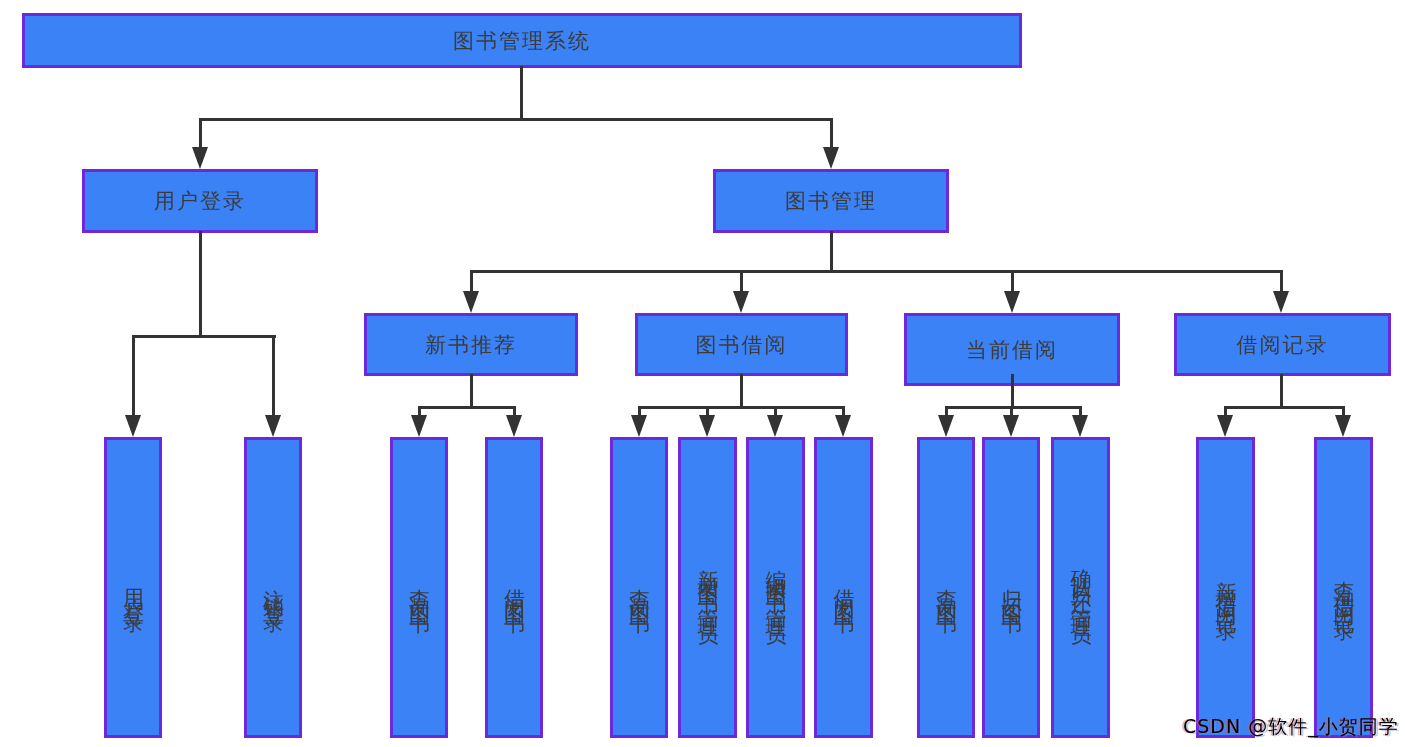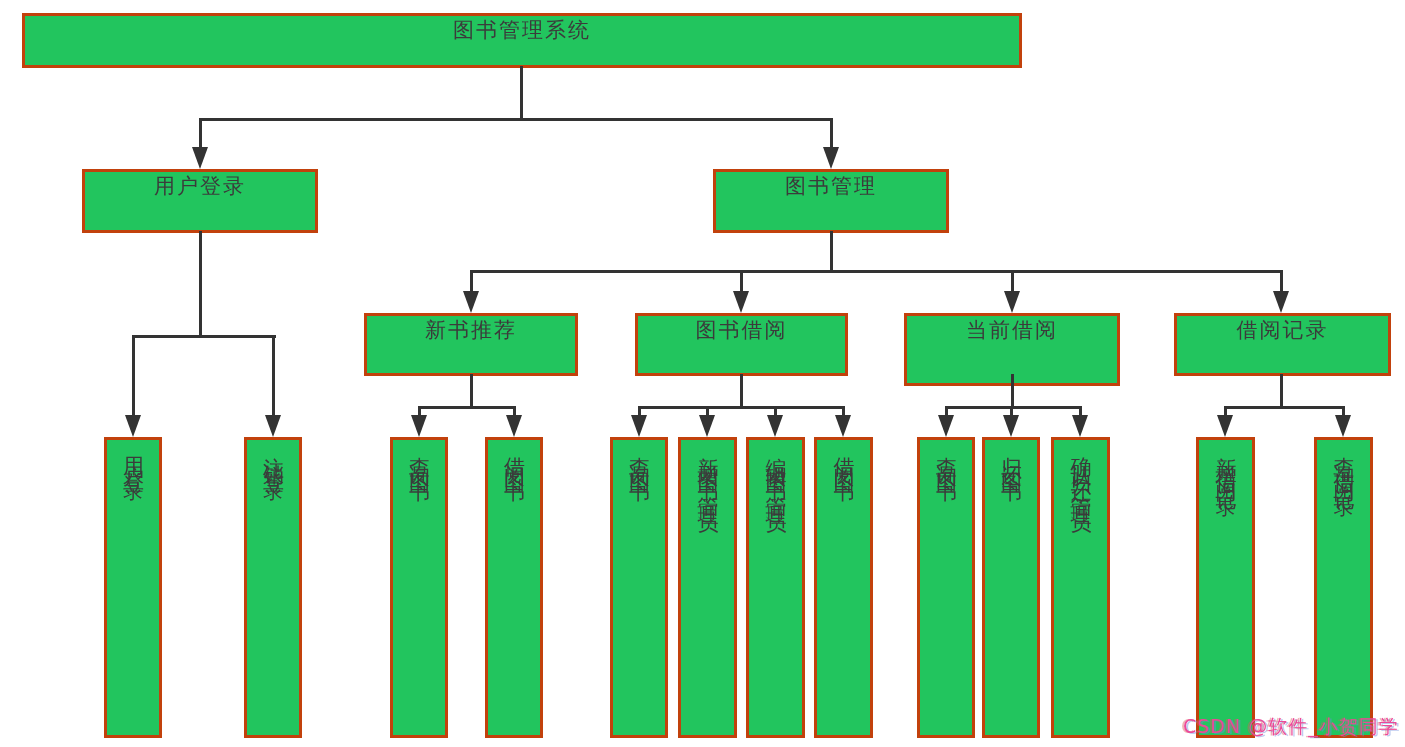--- a/index.html
+++ b/index.html
@@ -1,29 +1,29 @@
 <!DOCTYPE html>
 <html><head>
 <meta charset="utf-8">
 <style>
   html,body{margin:0;padding:0;background:#ffffff;}
   .stage{position:relative;width:1405px;height:747px;background:#ffffff;
          font-family:"DejaVu Sans",sans-serif;overflow:hidden;}
-  .box{position:absolute;box-sizing:border-box;border:3px solid #c2410c;background:#22c55e;
-       display:flex;justify-content:center;color:#3b3b3b;}
+  .box{position:absolute;box-sizing:border-box;border:3px solid #6d28d9;background:#3b82f6;
+       display:flex;align-items:center;justify-content:center;color:#3b3b3b;}
   .hbox{font-size:21px;letter-spacing:2px;white-space:nowrap;}
   .leaf .vtext{writing-mode:vertical-rl;text-orientation:mixed;
        font-size:21px;letter-spacing:8px;line-height:1;color:#3b3b3b;}
   .vline{position:absolute;width:3px;background:#333333;}
   .hline{position:absolute;height:3px;background:#333333;}
   .arrow{position:absolute;width:0;height:0;
          border-left:8px solid transparent;border-right:8px solid transparent;
          border-top:22px solid #333333;}
   .watermark{position:absolute;left:1183px;top:714px;font-size:19px;letter-spacing:1px;
-         color:#ec4899;white-space:nowrap;z-index:5;
+         color:#000000;white-space:nowrap;z-index:5;
          text-shadow:-2px 0 0 rgba(221,92,92,0.45), 2px 1px 0 rgba(110,140,220,0.45);}
 </style>
 </head>
 <body>
 
 <div class="stage">
 
   <div class="box hbox" style="left:22px;top:13px;width:1000px;height:55px">
     <span>图书管理系统</span>
   </div>

